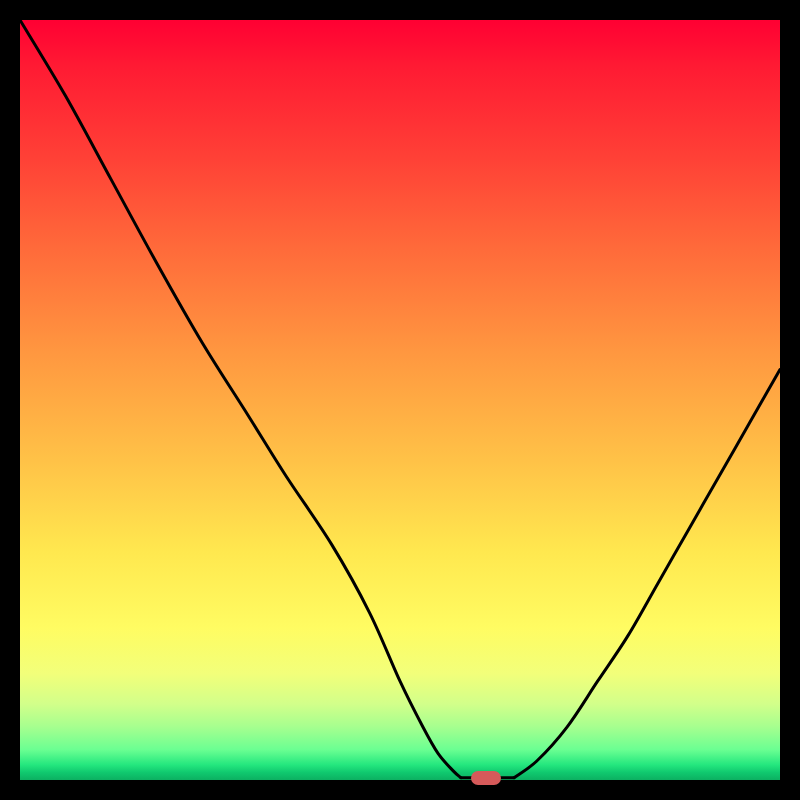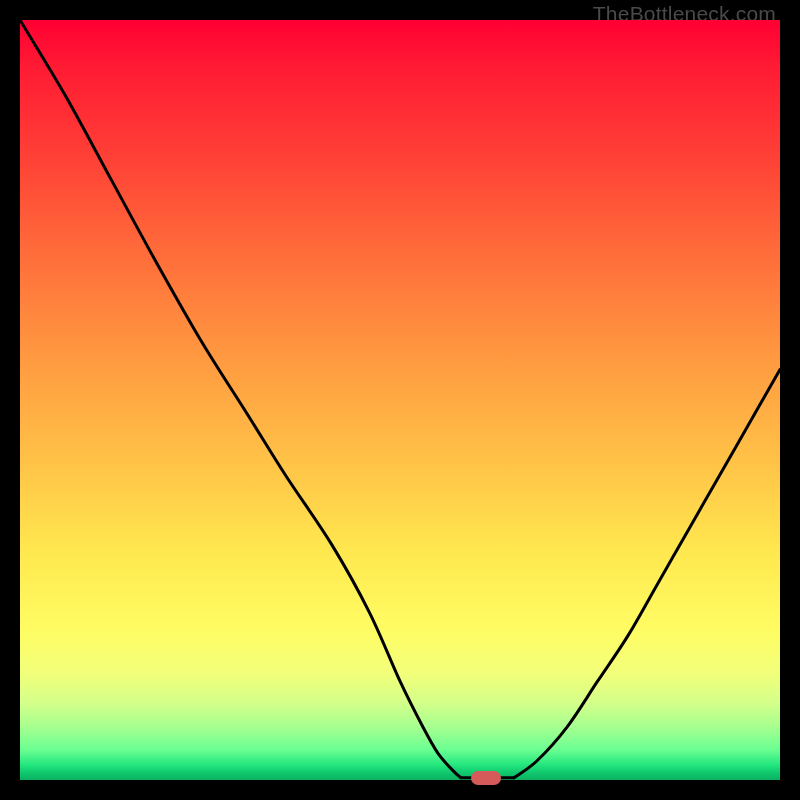--- a/index.html
+++ b/index.html
@@ -66,21 +66,20 @@
     width: 30px;
     height: 14px;
     border-radius: 7px;
     background: #d65a5a;
   }
 </style>
 </head>
 <body>
 
 <div class="frame">
-  <div class="watermark">TheBottleneck.com</div>
 
   <div class="plot-area">
     <svg class="curve" viewBox="0 0 760 760">
       <path id="left-path" fill="none" stroke="#000" stroke-width="3" stroke-linecap="round" d="M 0 0 C 7.6000000000000005 12.666666666666666, 30.4 49.39999999999999, 45.6 76 C 60.800000000000004 102.60000000000001, 76 131.73333333333338, 91.2 159.60000000000002 C 106.4 187.46666666666667, 121.59999999999998 215.96666666666658, 136.79999999999998 243.19999999999993 C 151.99999999999997 270.4333333333333, 167.2 297.66666666666674, 182.4 323.00000000000006 C 197.60000000000002 348.33333333333337, 214.06666666666666 373.0333333333333, 228 395.2 C 241.93333333333334 417.3666666666667, 252.06666666666666 434.4666666666667, 266 456 C 279.93333333333334 477.5333333333333, 297.66666666666663 501.59999999999997, 311.59999999999997 524.4 C 325.5333333333333 547.1999999999999, 338.20000000000005 570, 349.6 592.8 C 361 615.5999999999999, 371.1333333333333 642.2, 380 661.2 C 388.8666666666667 680.2, 396.4666666666667 694.7666666666667, 402.8 706.8 C 409.1333333333333 718.8333333333333, 412.9333333333334 726.0533333333333, 418.00000000000006 733.4 C 423.0666666666667 740.7466666666667, 429.4 746.8266666666666, 433.2 750.88 C 437 754.9333333333334, 439.5333333333333 756.58, 440.79999999999995 757.72"></path>
       <path id="floor-path" fill="none" stroke="#000" stroke-width="3" stroke-linecap="round" d="M 440.79999999999995 757.72 C 449.66666666666663 757.72, 485.1333333333333 757.72, 494 757.72"></path>
       <path id="right-path" fill="none" stroke="#000" stroke-width="3" stroke-linecap="round" d="M 494 757.72 C 497.8 754.9333333333334, 507.9333333333334 749.4866666666667, 516.8000000000001 741 C 525.6666666666667 732.5133333333333, 537.0666666666666 720.0999999999999, 547.1999999999999 706.8 C 557.3333333333333 693.5, 567.4666666666667 676.4000000000001, 577.6 661.2 C 587.7333333333333 646, 597.8666666666667 632.0666666666667, 608 615.6 C 618.1333333333333 599.1333333333333, 628.2666666666667 580.1333333333333, 638.4 562.4 C 648.5333333333333 544.6666666666666, 658.6666666666666 526.9333333333333, 668.8 509.2 C 678.9333333333333 491.46666666666664, 689.0666666666667 473.73333333333335, 699.2 456 C 709.3333333333334 438.26666666666665, 719.4666666666667 420.53333333333336, 729.6 402.8 C 739.7333333333333 385.06666666666666, 754.9333333333334 358.46666666666664, 760 349.59999999999997"></path>
     </svg>
     <div id="marker" class="marker" style="left: 450.88px; top: 750.72px; background: rgb(214, 90, 90);"></div>
   </div>
 </div>

